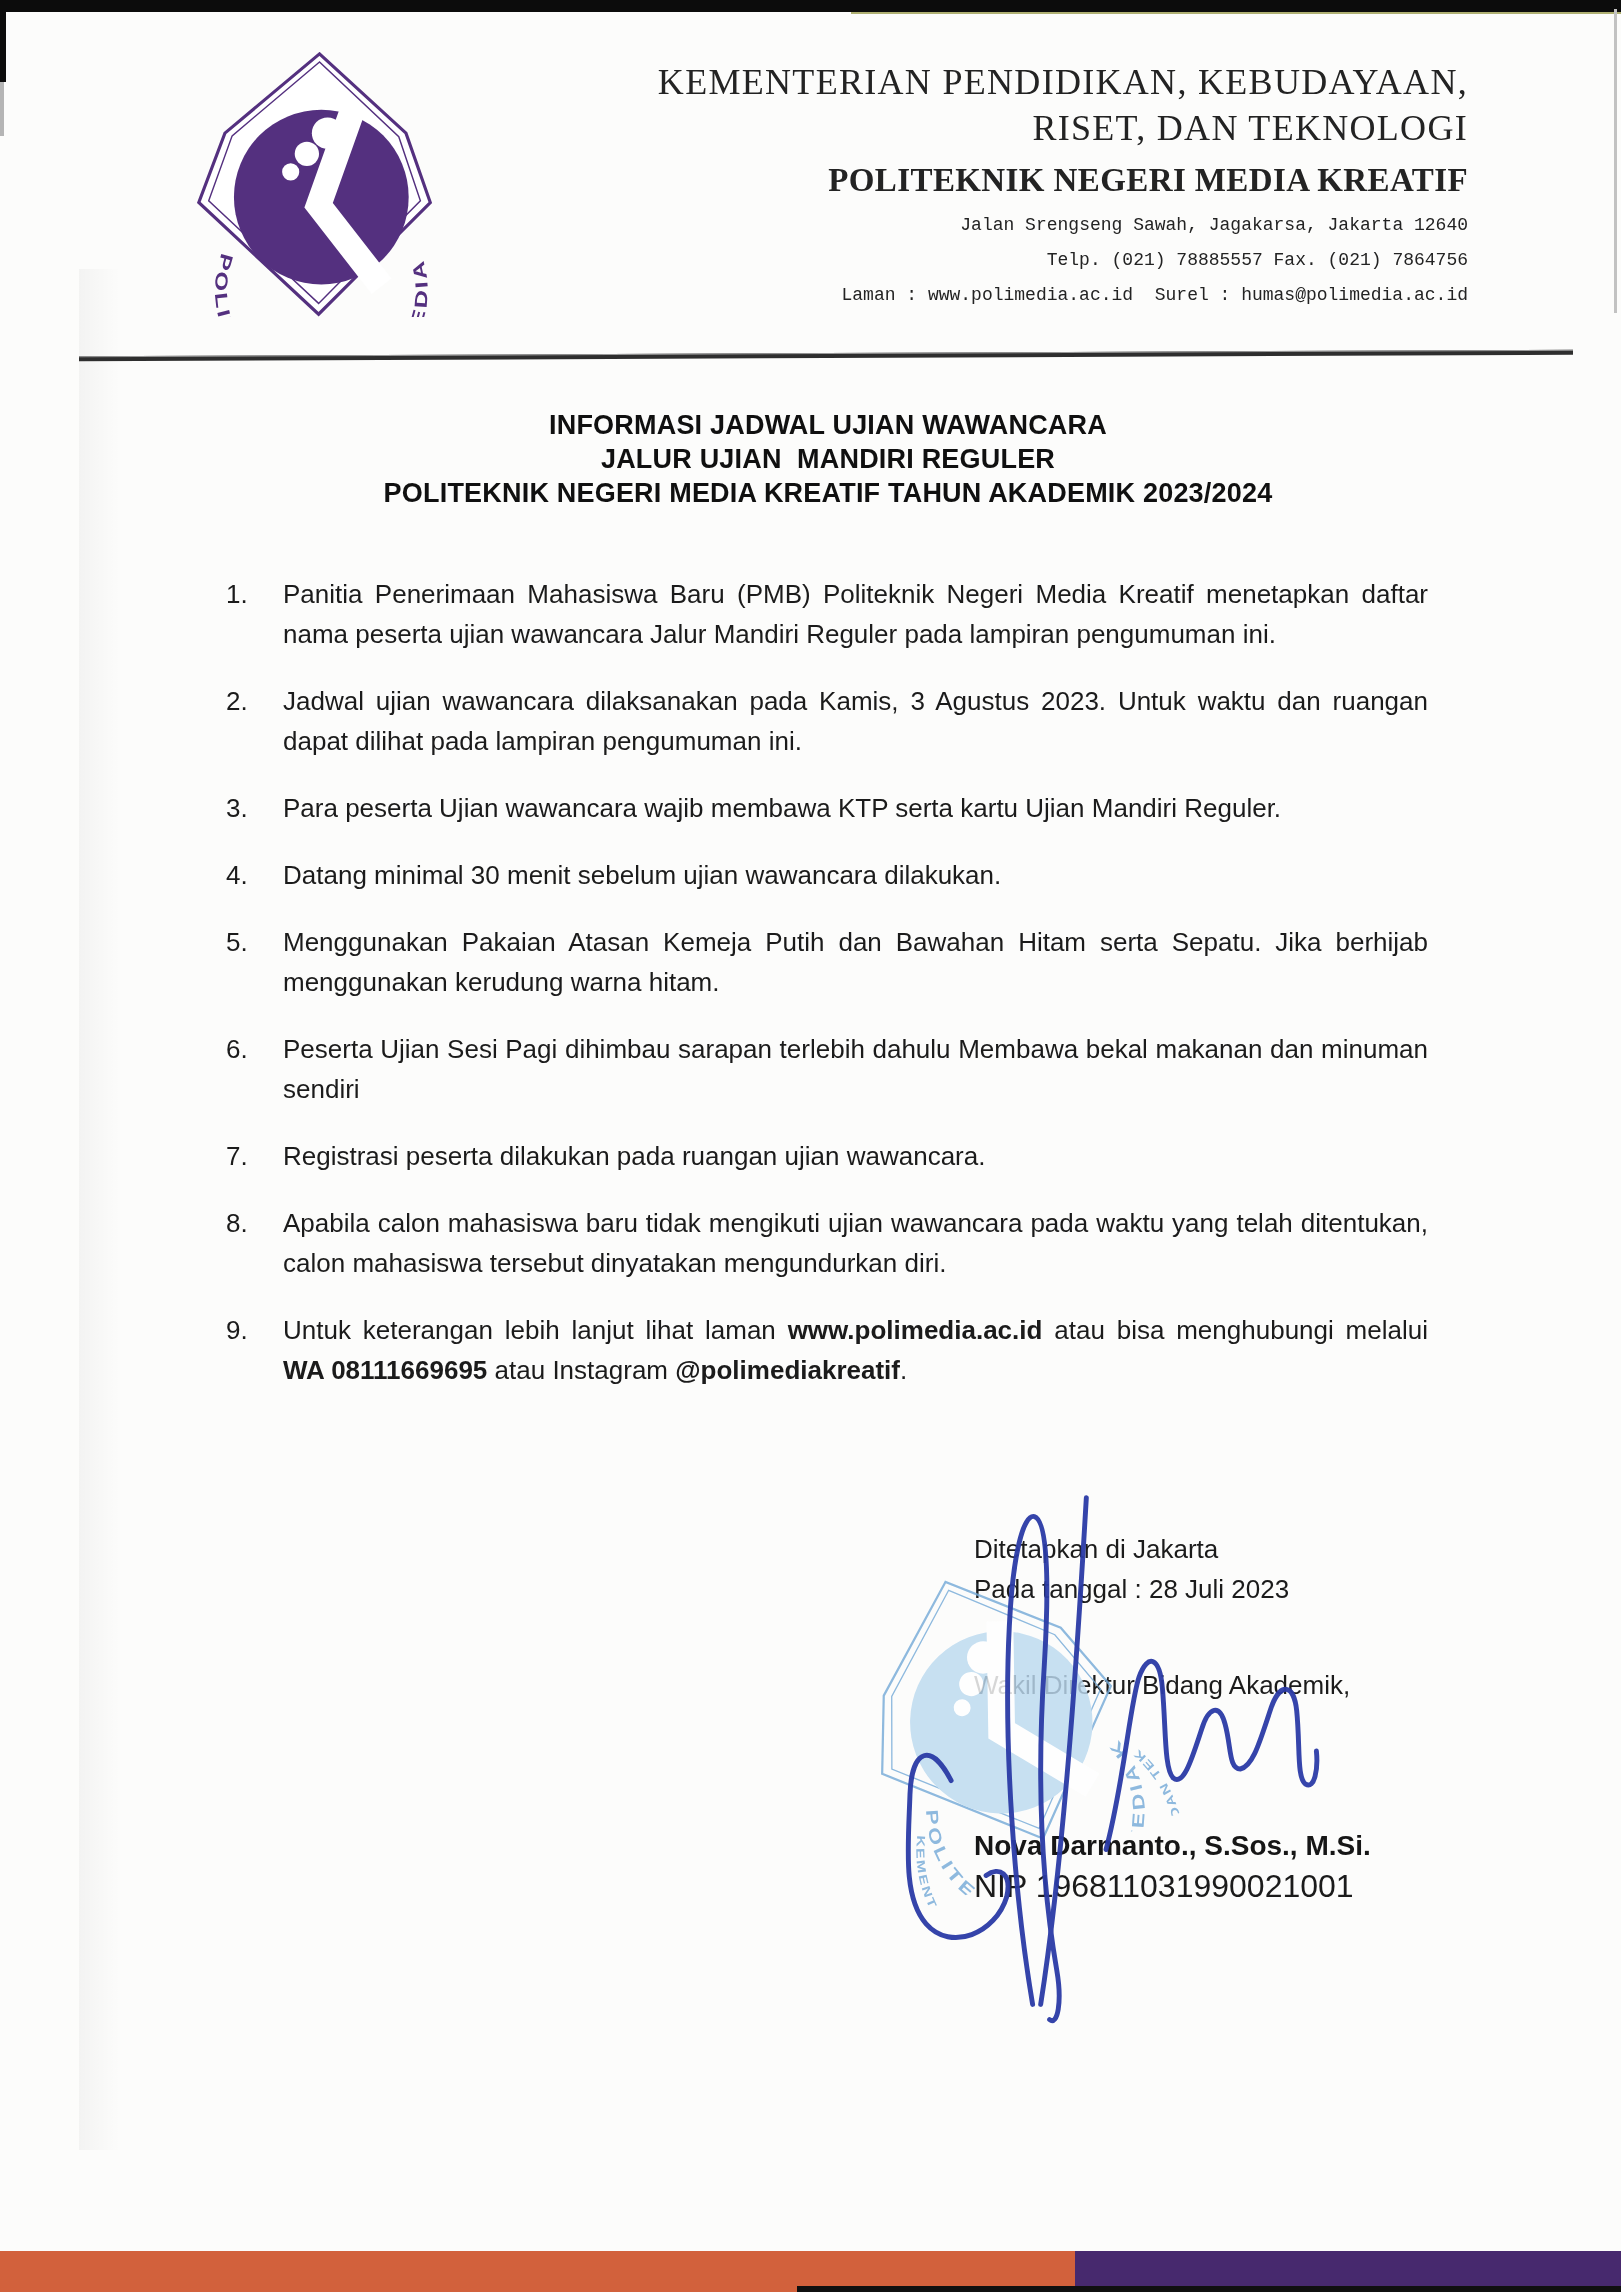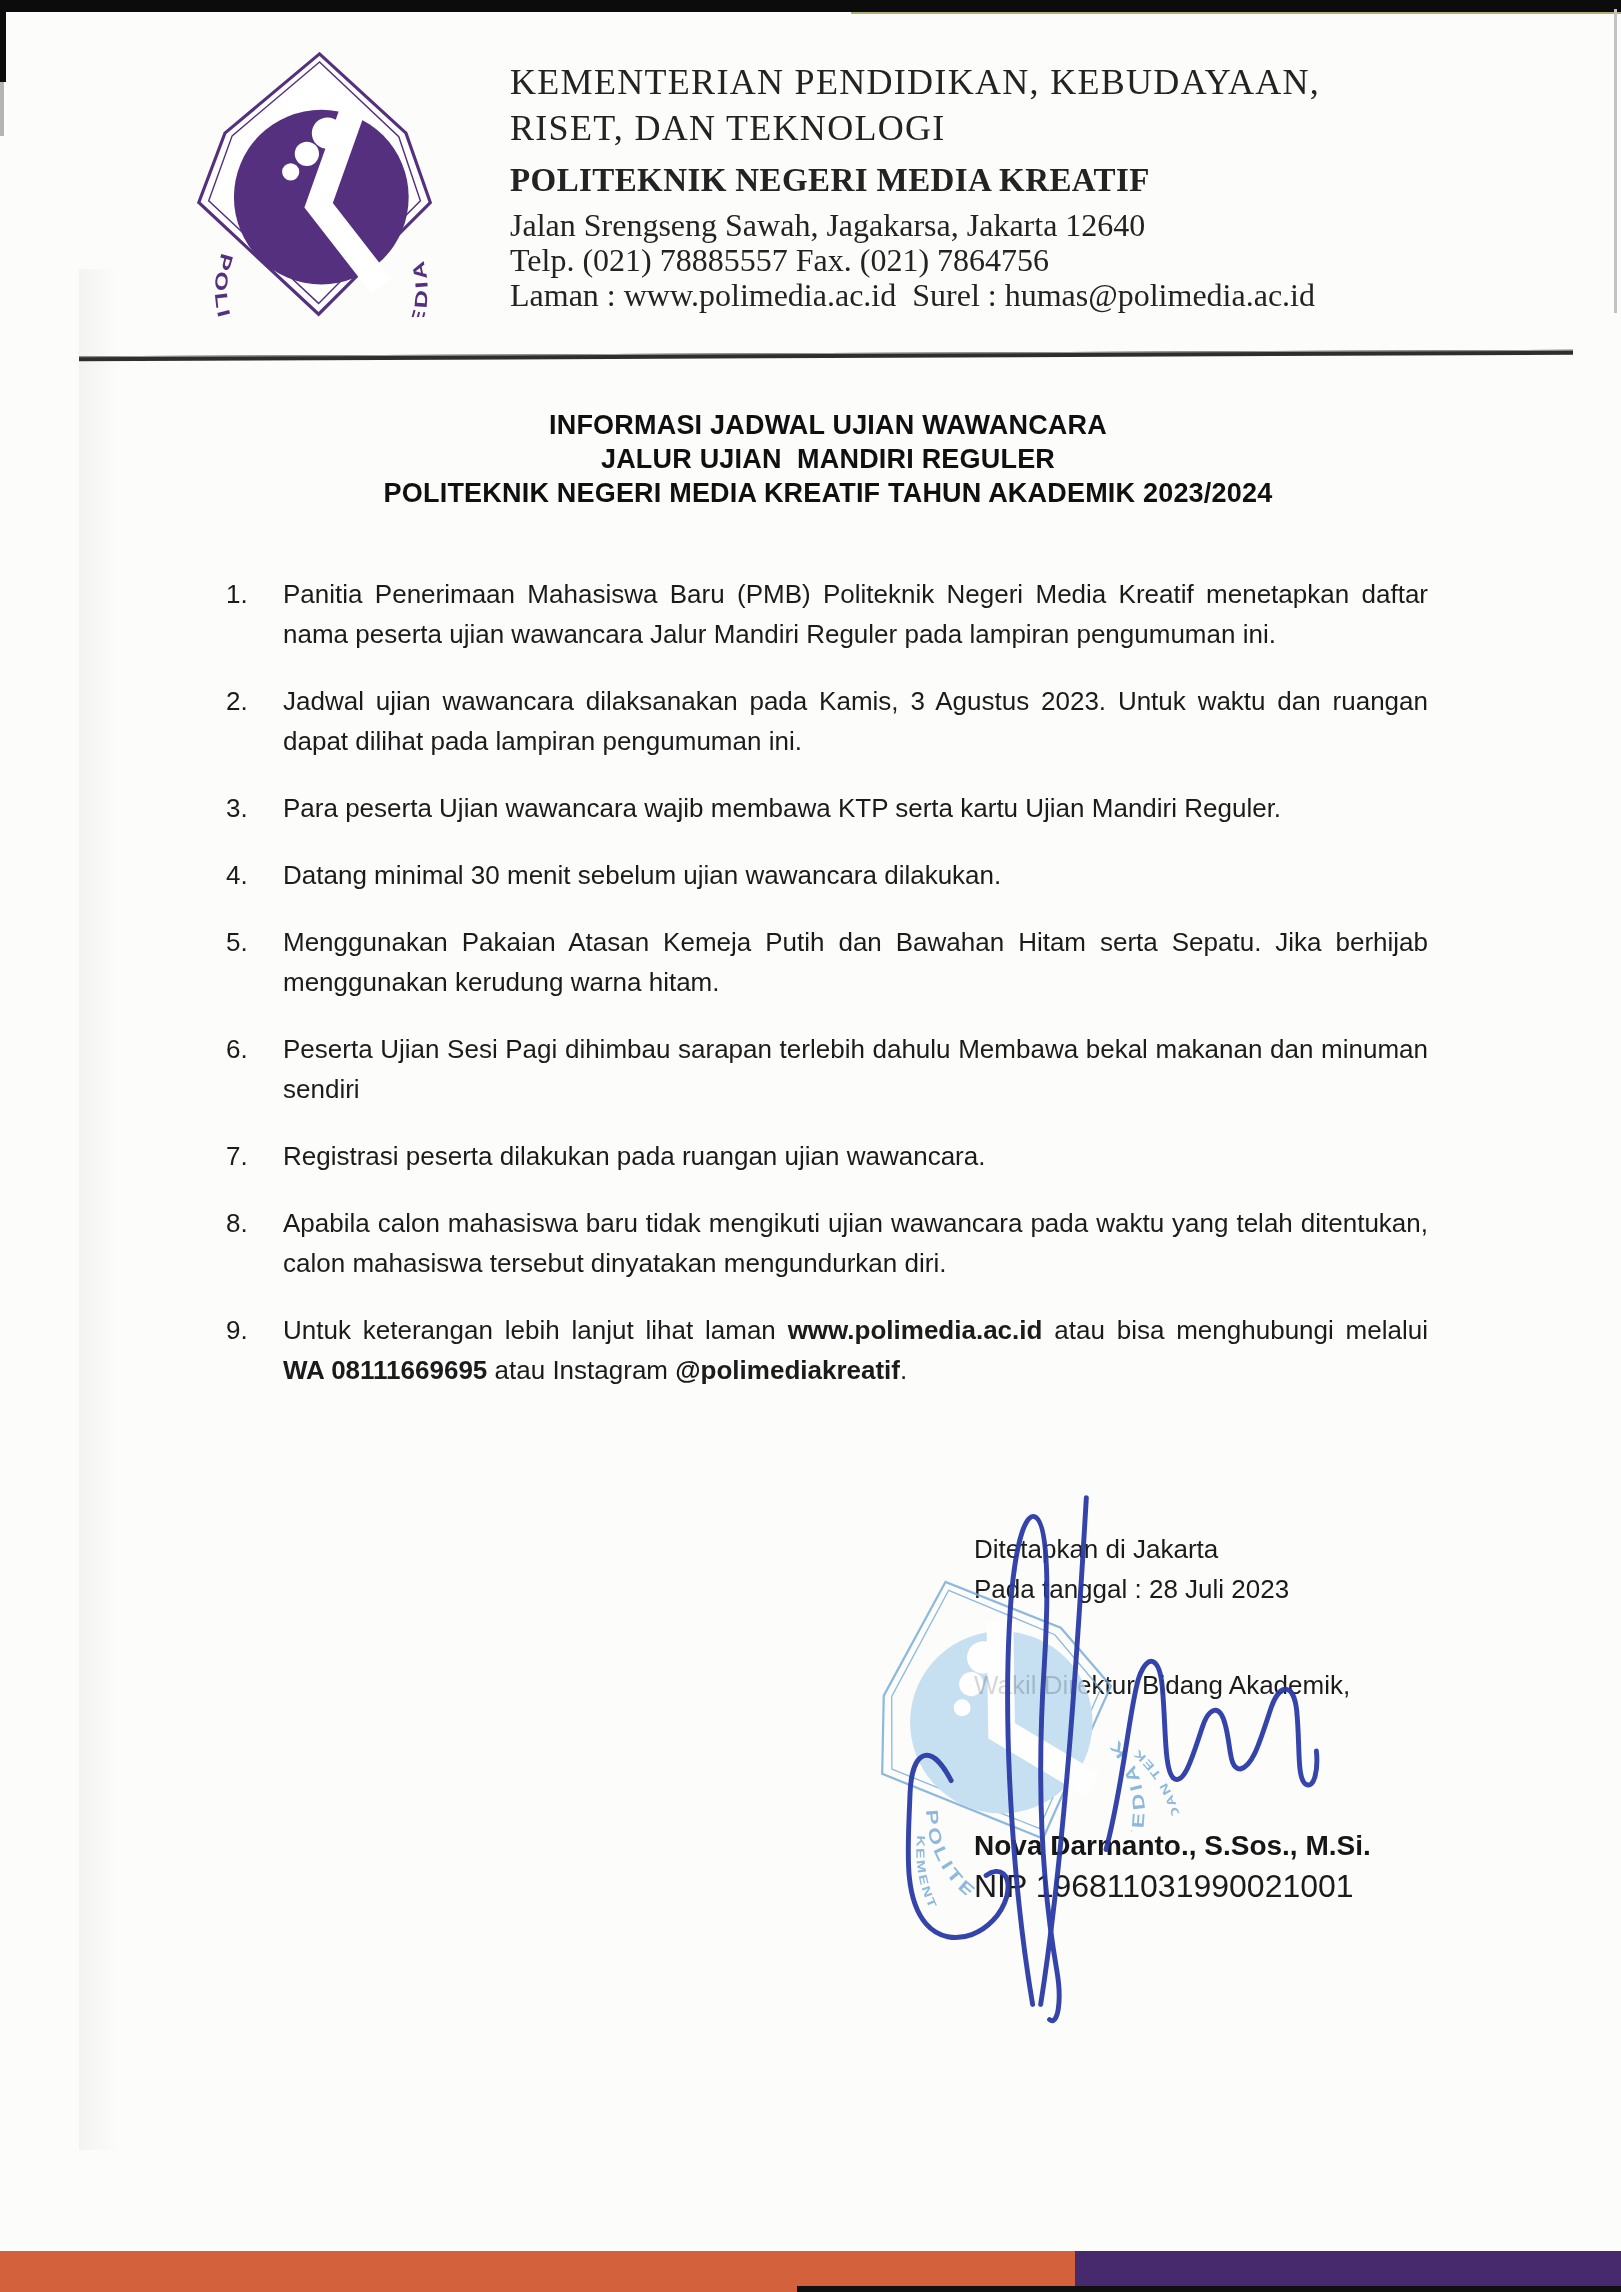--- a/index.html
+++ b/index.html
@@ -15,24 +15,24 @@
   .a-top-olive{position:absolute;left:851px;top:11.6px;width:771px;height:2.7px;background:#8f9038;opacity:.7;}
   .a-left{position:absolute;left:0;top:0;width:6.3px;height:82px;background:#0c0c0c;}
   .a-left2{position:absolute;left:0;top:82px;width:3.6px;height:54px;background:#b5b5b5;}
   .a-right{position:absolute;left:1614px;top:9px;width:2.7px;height:304px;background:#c2c2c2;}
   .a-bottom{position:absolute;left:797px;top:2286px;width:825px;height:6.3px;background:#101010;}
   .a-streak{position:absolute;left:79px;top:269px;width:41px;height:1881px;
     background:linear-gradient(90deg,rgba(0,0,0,0.035),rgba(0,0,0,0));}
 
   
   .logo{position:absolute;left:197px;top:52px;}
-  .head-text{position:absolute;left:510px;top:59px;width:958px;text-align:left;color:#232323;}
+  .head-text{position:absolute;left:510px;top:59px;width:958px;text-align:right;color:#232323;}
   .h-min{font-family:"Liberation Serif",serif;font-size:36px;line-height:46px;letter-spacing:1.3px;white-space:pre-wrap;}
   .h-inst{font-family:"Liberation Serif",serif;font-size:33px;line-height:45px;font-weight:bold;margin-top:7.2px;letter-spacing:0.4px;}
-  .h-addr{font-family:Liberation Serif, serif;font-size:32px;line-height:35px;white-space:pre-wrap;}
+  .h-addr{font-family:Liberation Mono, monospace;font-size:18px;line-height:35px;white-space:pre-wrap;}
   .h-addr.first{margin-top:4.5px;}
   .rule{position:absolute;left:79px;top:353px;width:1494px;height:4.5px;background:#2e2e2e;
     border-top:0.9px solid #9a9a9a;transform:rotate(-0.25deg);}
 
   
   .doc-title{position:absolute;left:17px;top:408px;width:1622px;text-align:center;
     font-weight:bold;font-size:27px;line-height:34px;color:#101010;letter-spacing:0.2px;}
   .doc-title div{white-space:pre-wrap;}
 
   

